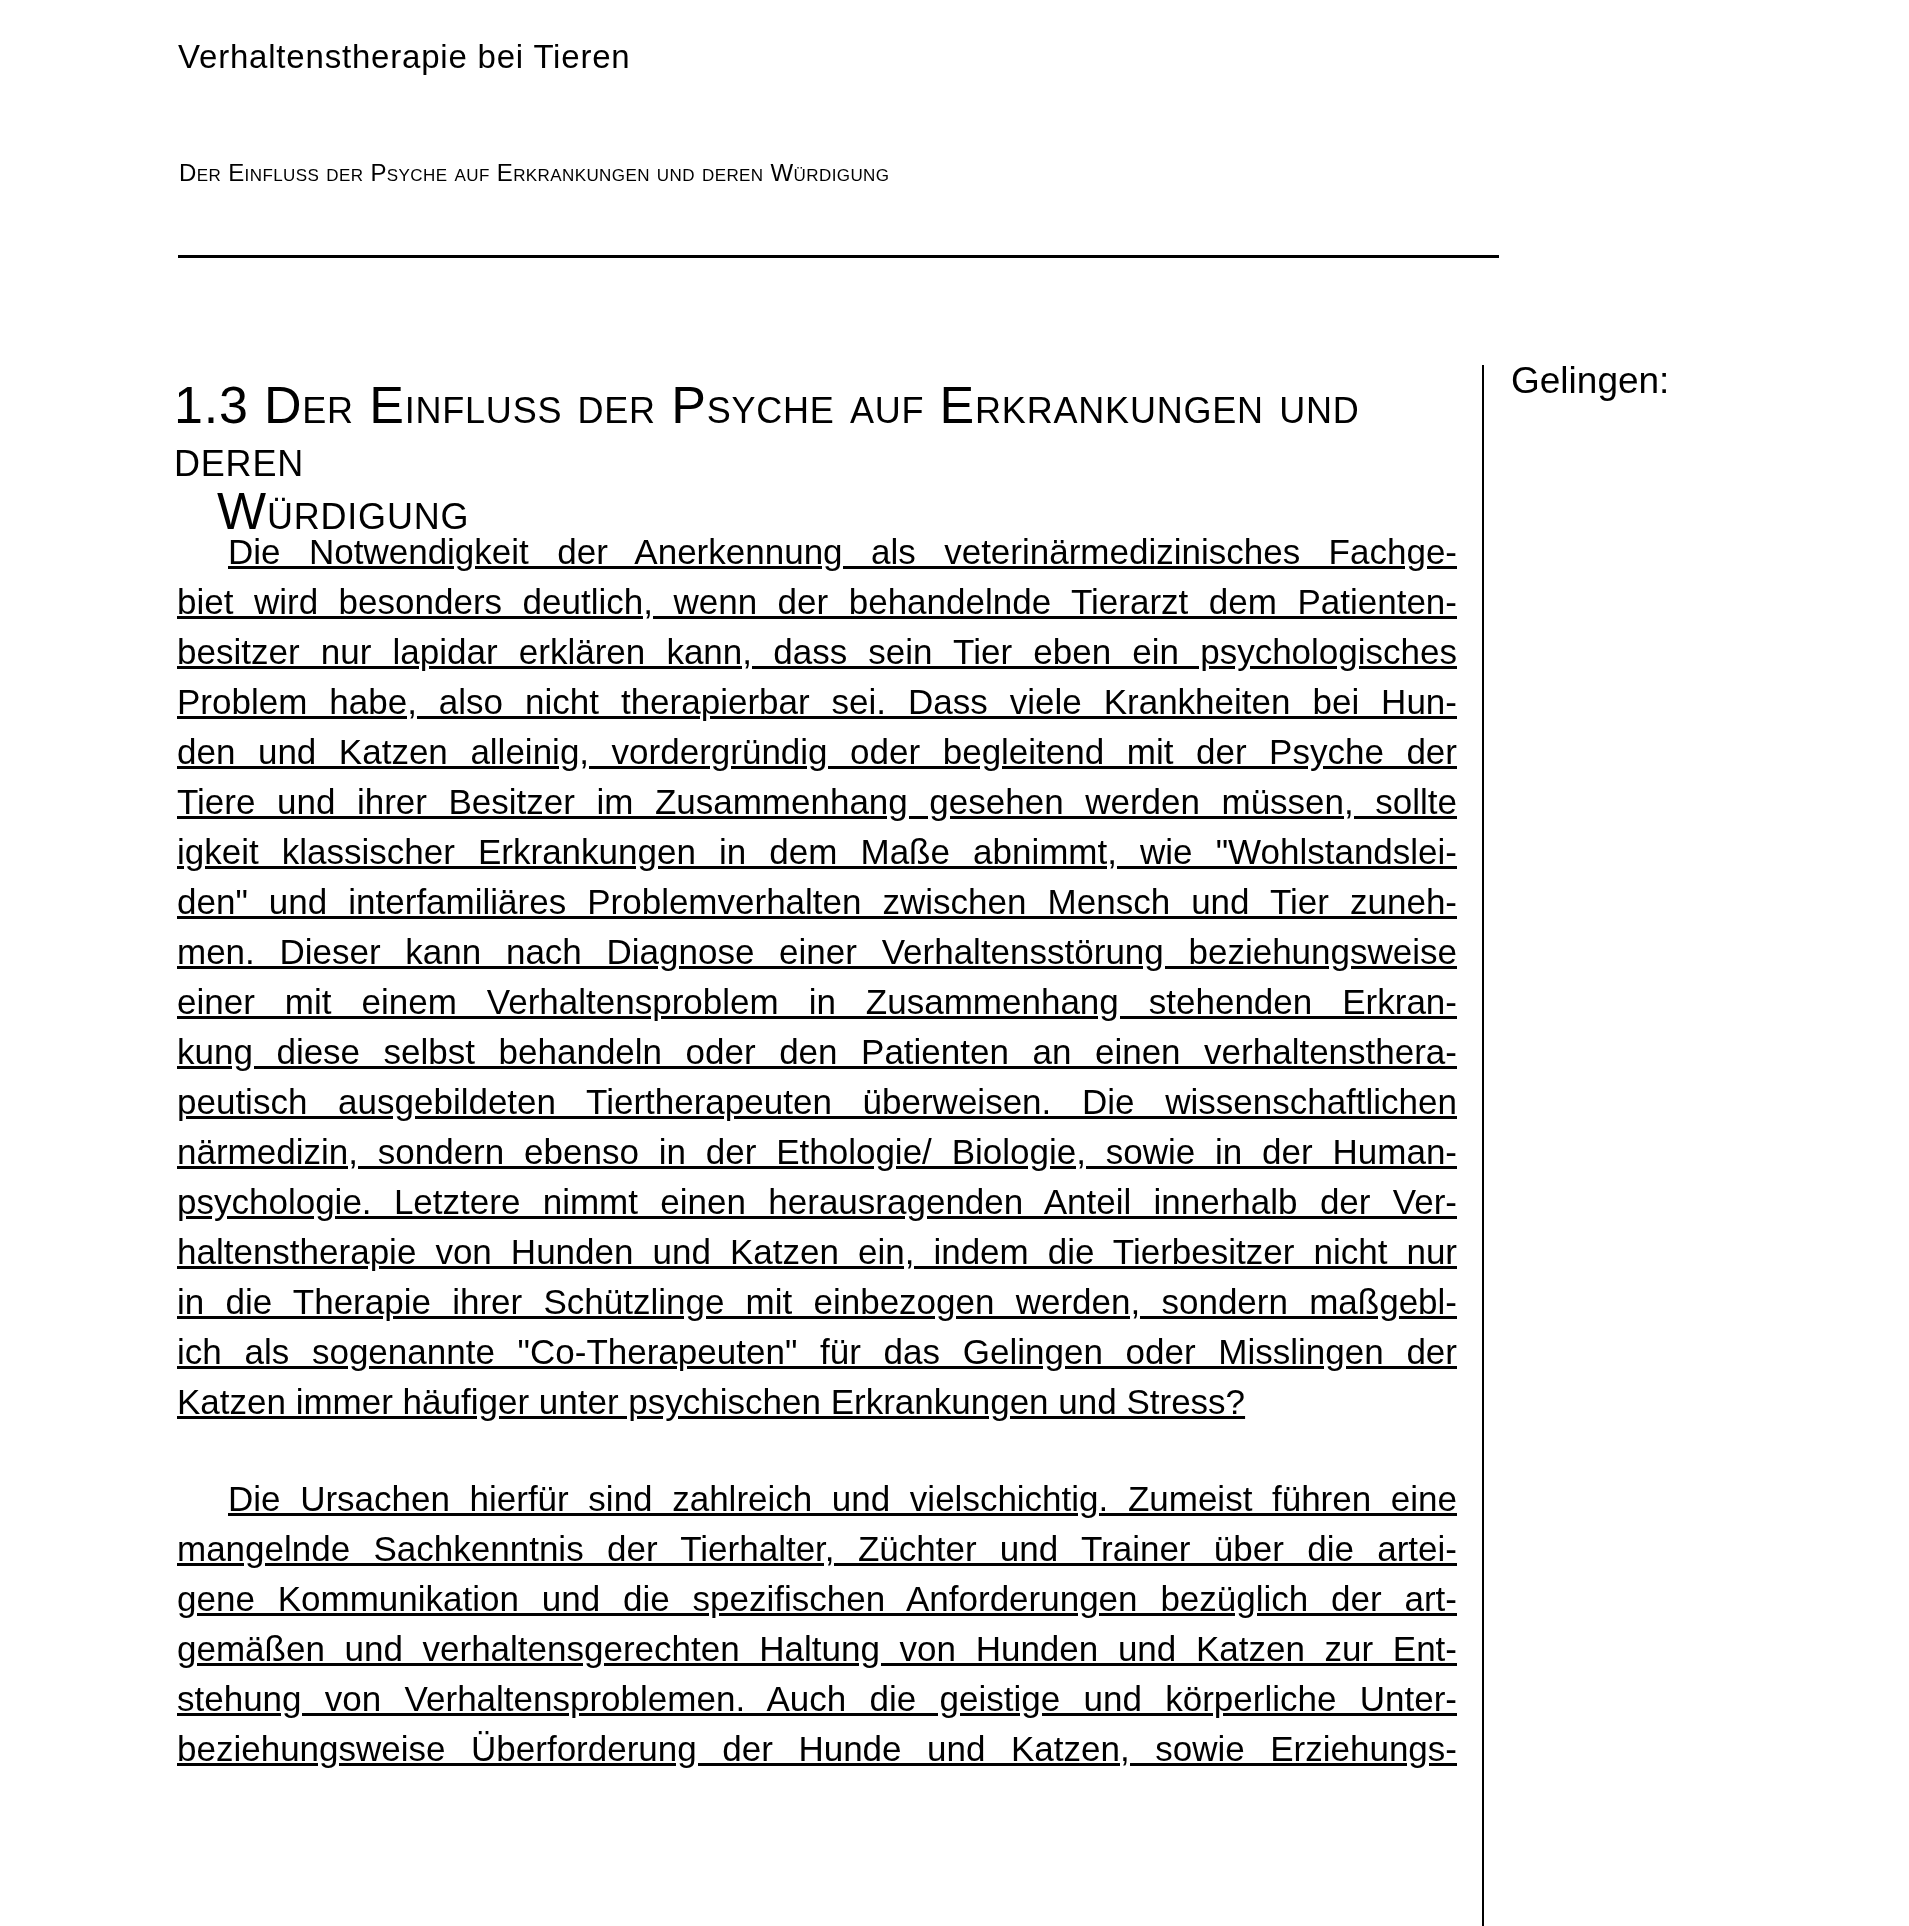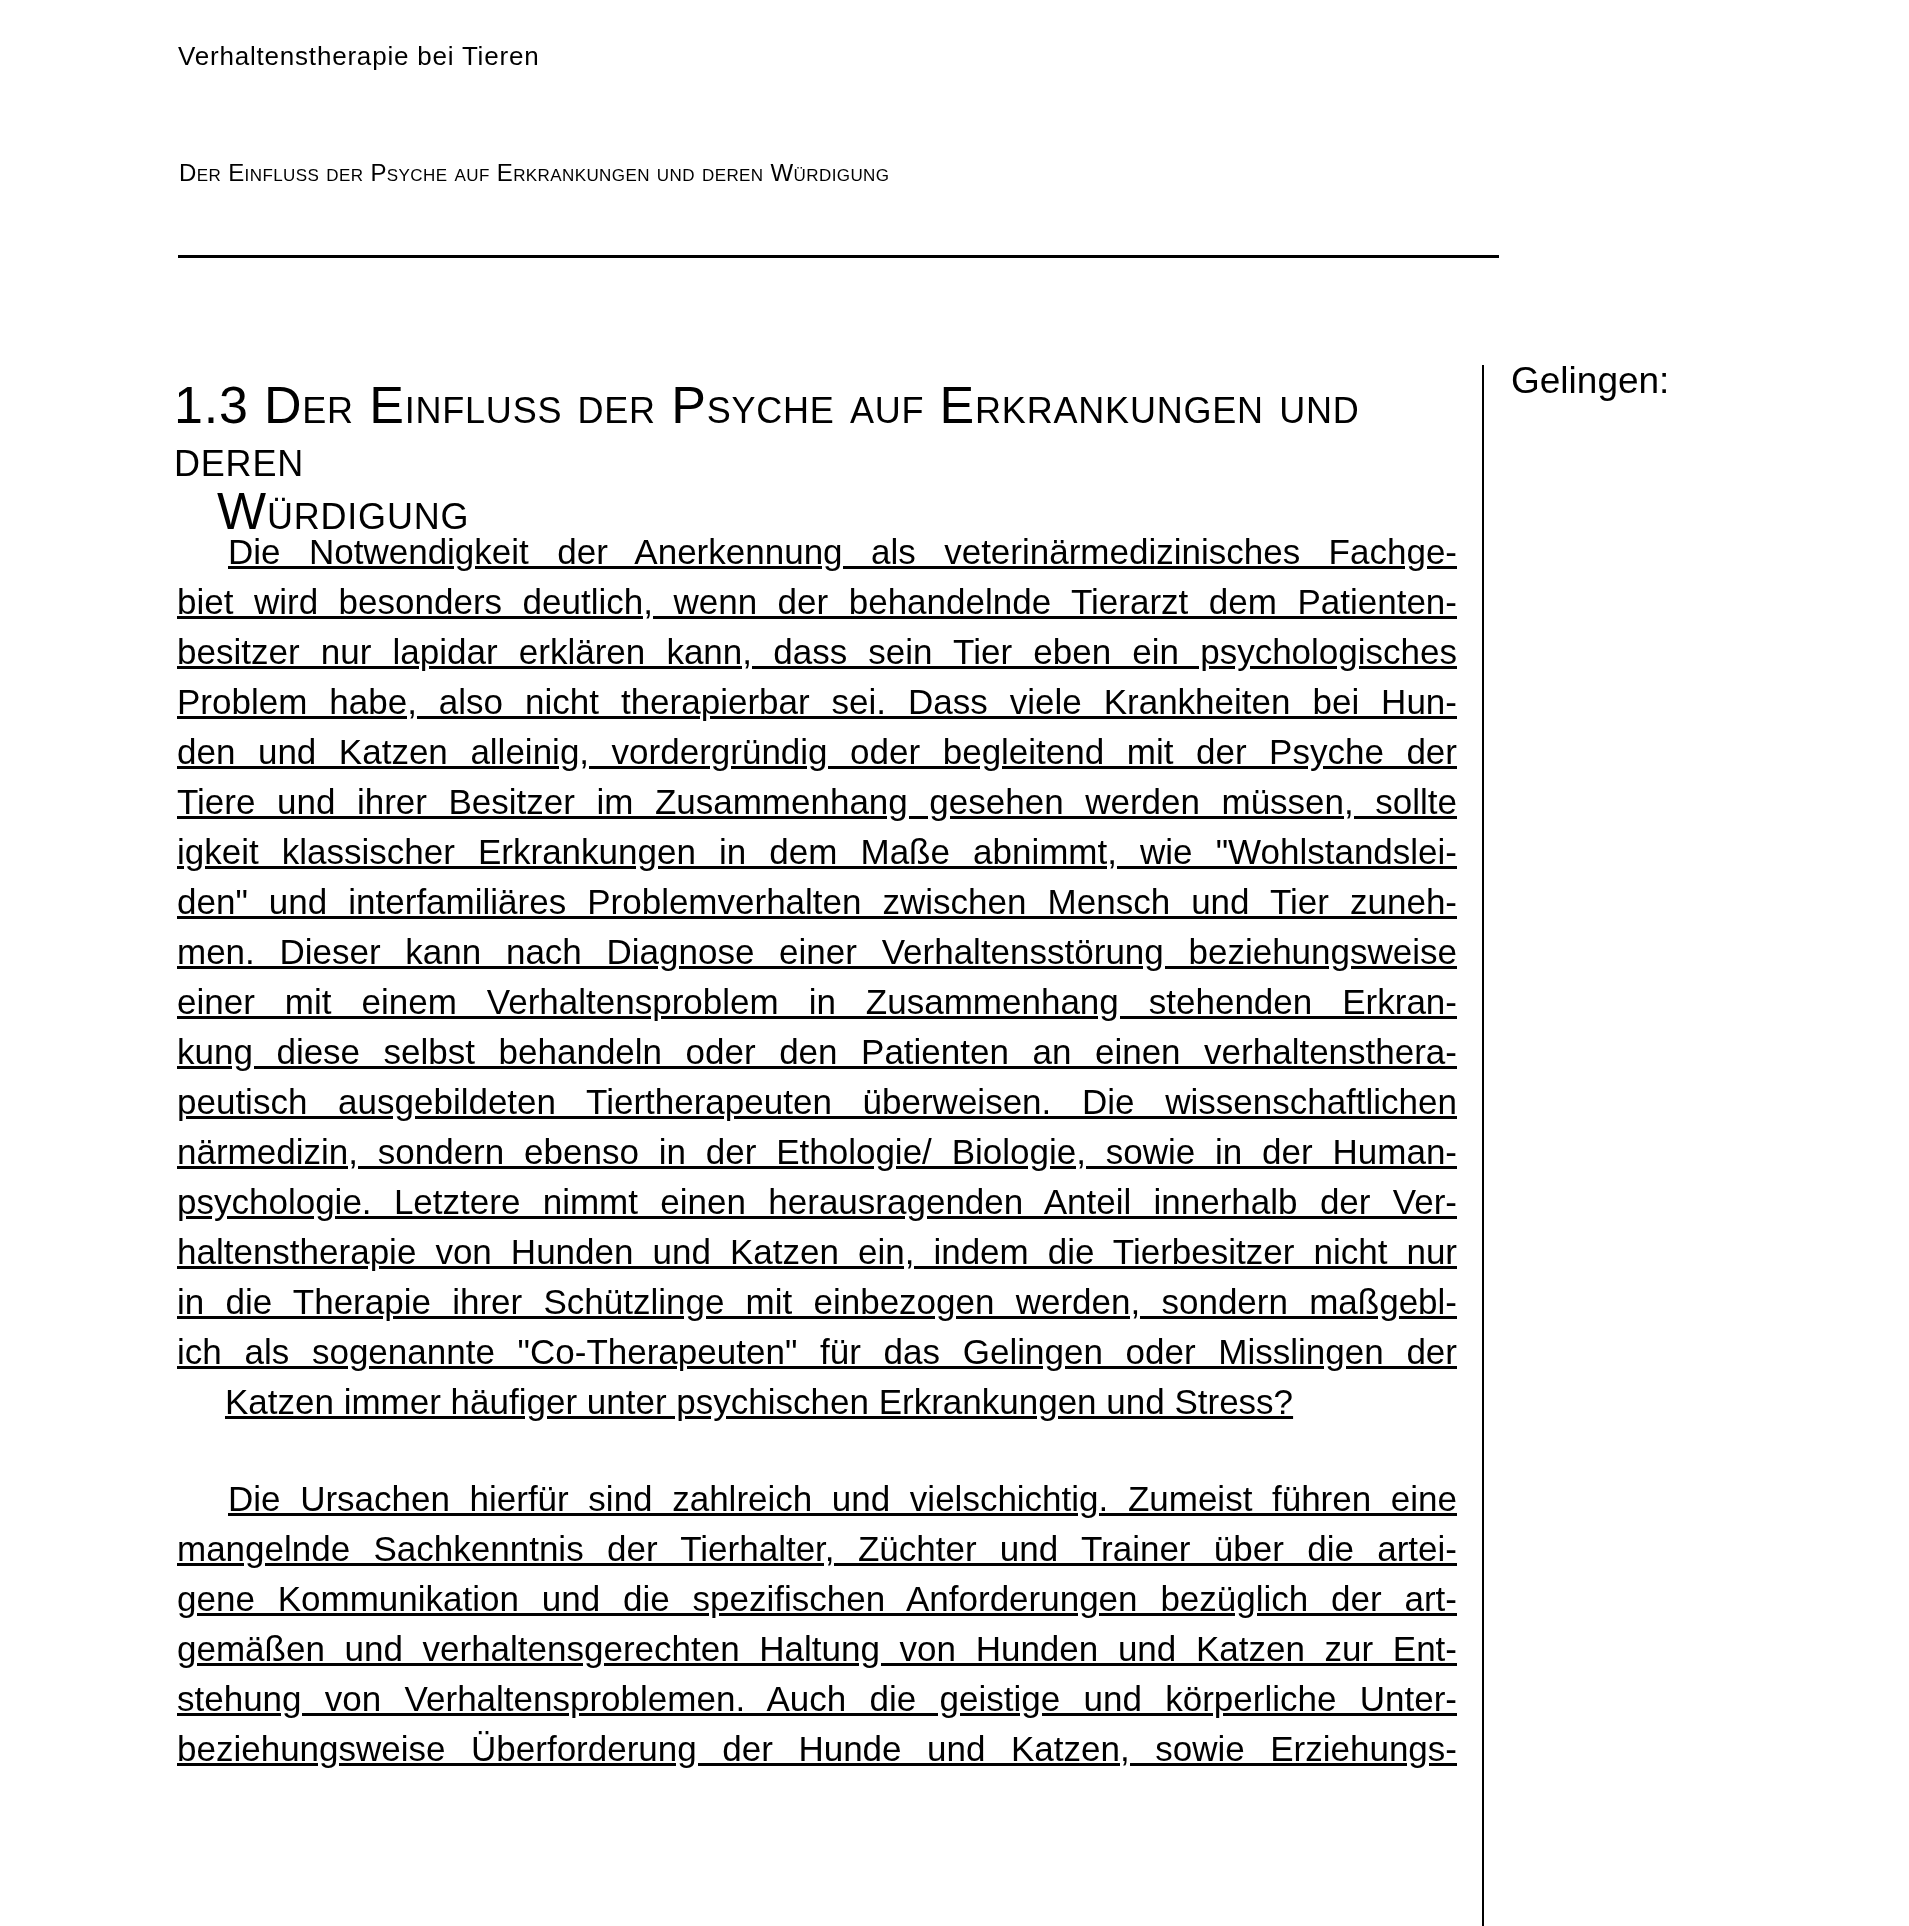--- a/index.html
+++ b/index.html
@@ -10,21 +10,21 @@
     background: #ffffff;
     color: #000000;
     font-family: "Liberation Sans", "DejaVu Sans", sans-serif;
     overflow: hidden;
   }
 
   
   .doc-title {
     position: absolute;
     left: 178px; top: 35px;
-    font-size: 26px;
+    font-size: 33px;
     line-height: 43px;
     letter-spacing: 0.8px;
     white-space: nowrap;
   }
   .doc-subtitle {
     position: absolute;
     left: 179px; top: 154px;
     font-size: 24px;
     line-height: 37px;
     font-variant: small-caps;
@@ -77,21 +77,21 @@
   .line {
     height: 50px;
     line-height: 50px;
     text-align: justify;
     text-align-last: justify;
     overflow: hidden;
     white-space: normal;
     text-decoration: underline;
   }
   .line.first-line { text-indent: 51px; }
-  .line.last-line { text-align-last: left; margin-left: 48px; }
+  .line.last-line { text-align-last: left; }
 </style>
 </head>
 <body>
 
 <div class="page">
 
   <div class="doc-title">Verhaltenstherapie bei Tieren</div>
 
   <div class="doc-subtitle">Der Einfluss der Psyche auf Erkrankungen und deren Würdigung</div>
 

